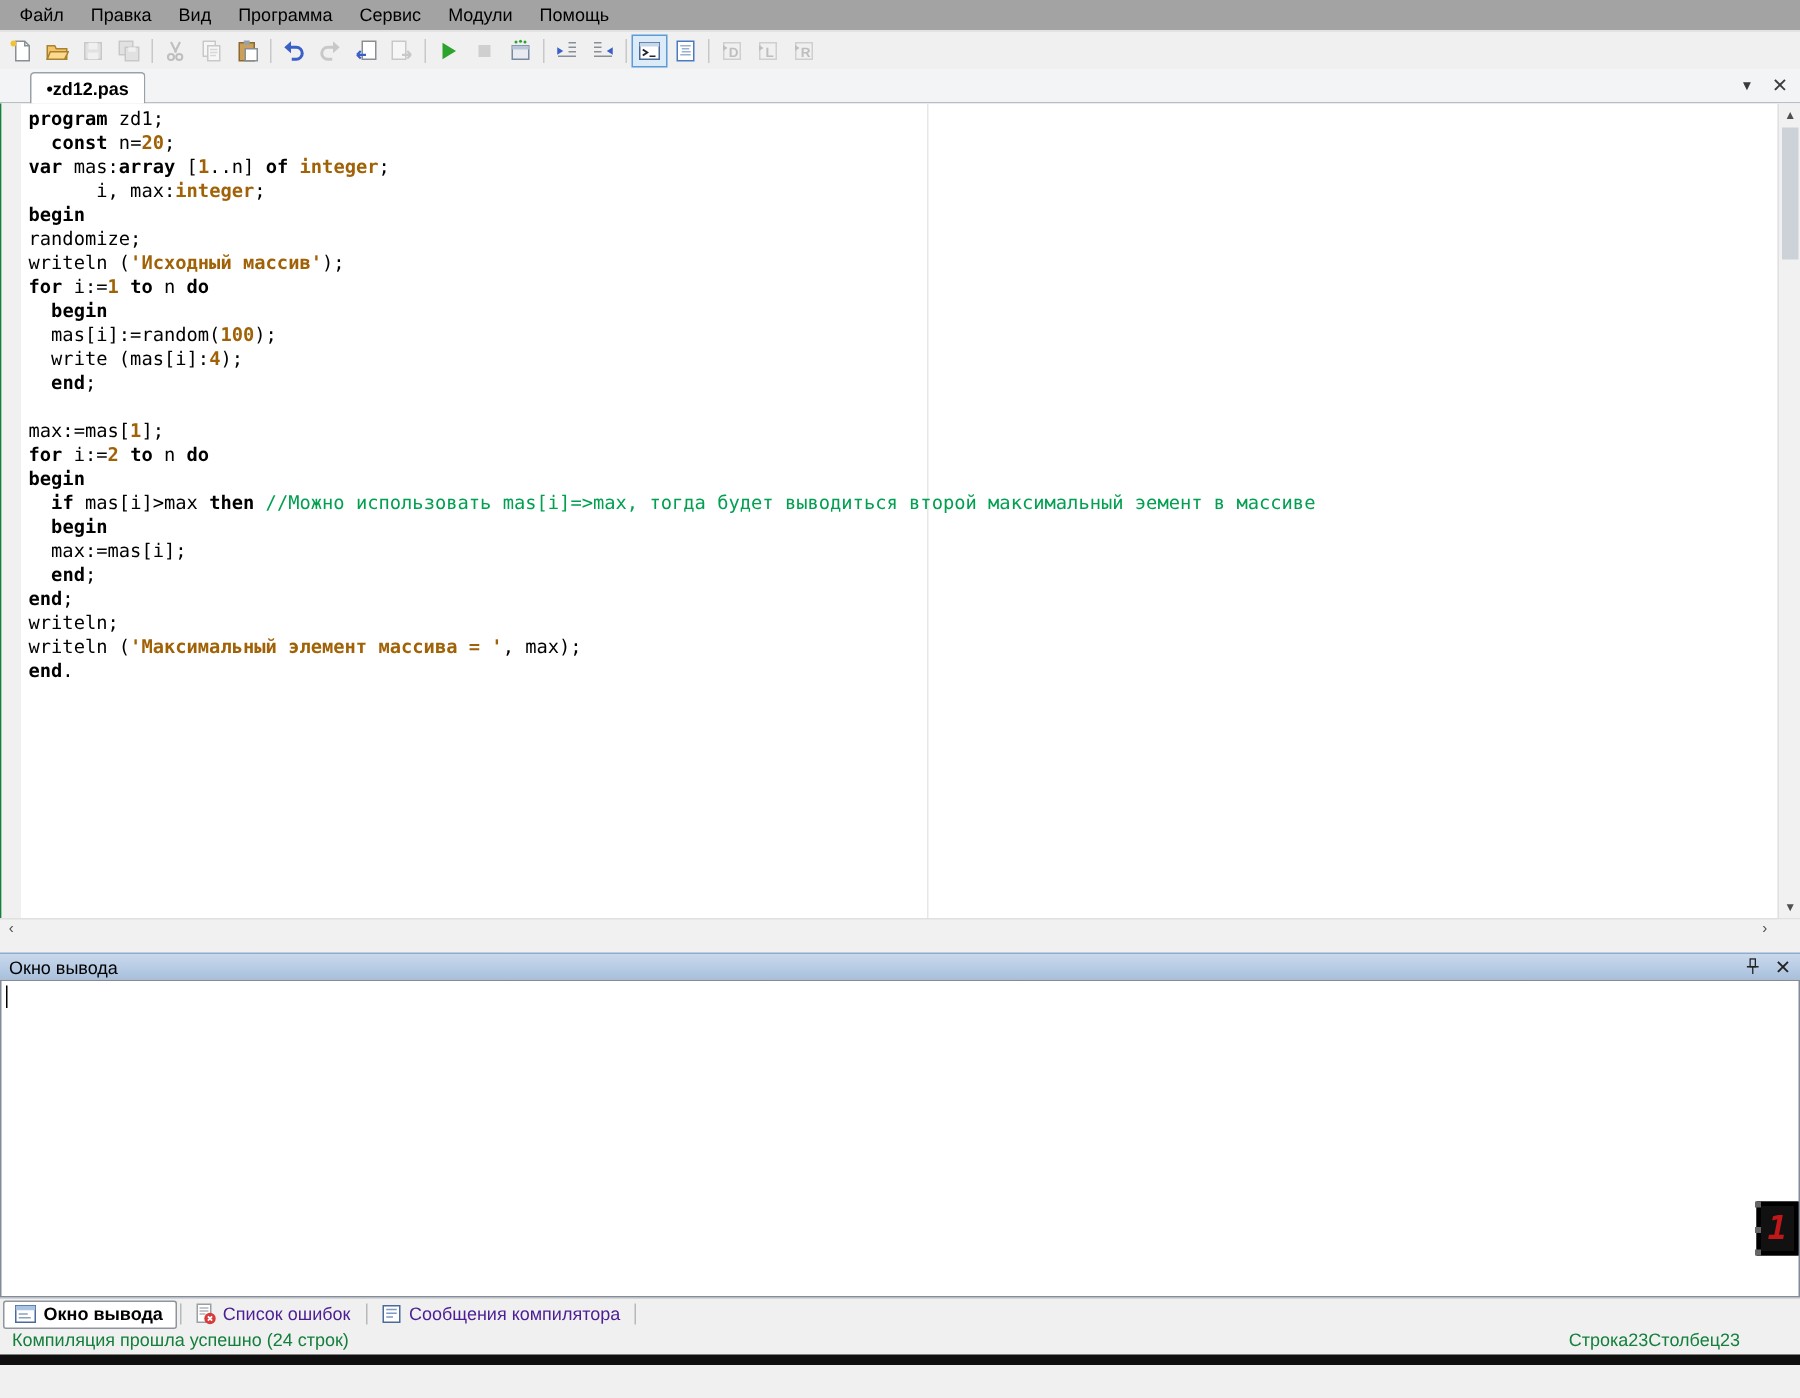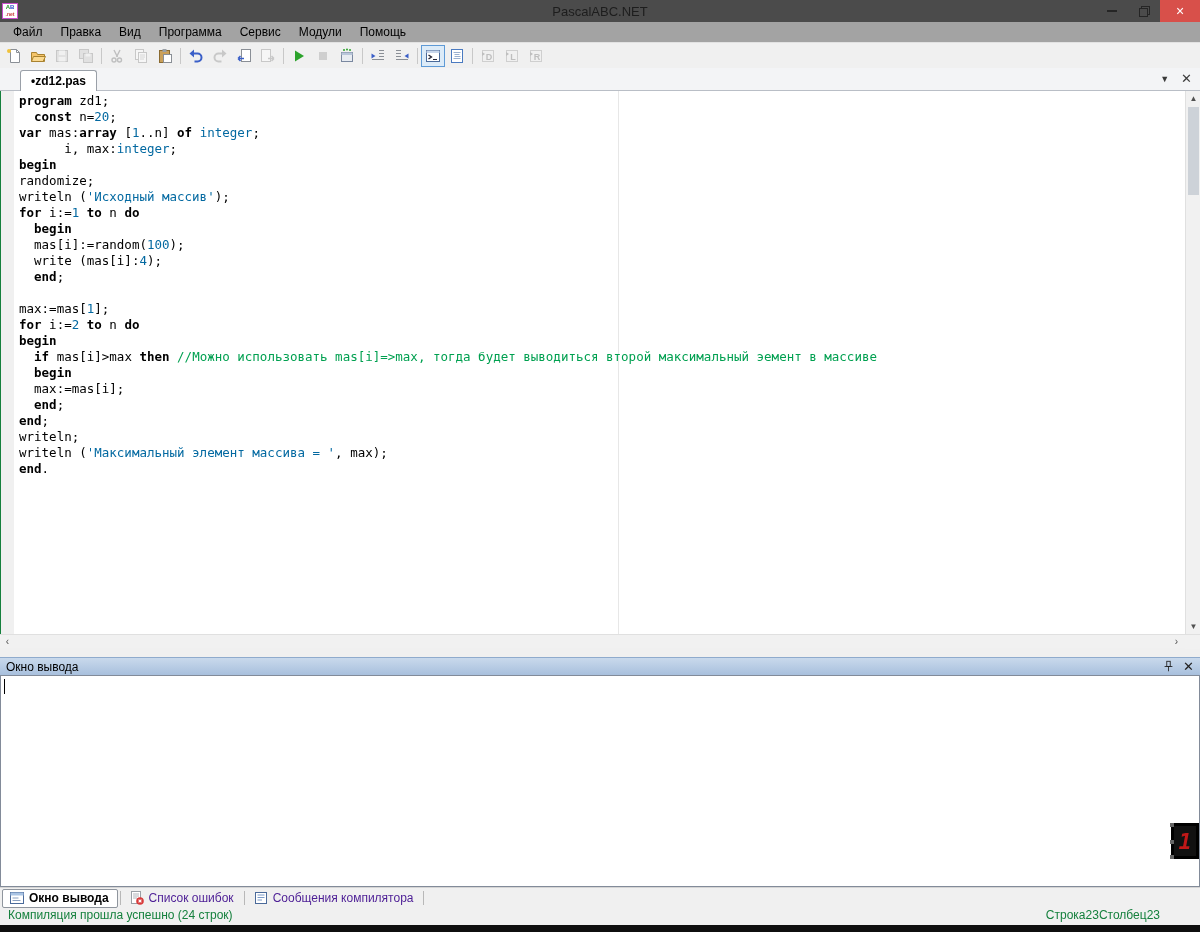--- a/index.html
+++ b/index.html
@@ -35,21 +35,21 @@
   .tab-dd { font-size:9px; } .tab-x { font-size:13px; line-height:1; }
 
   
   .editor { position:relative; height:543px; background:#fff; overflow:hidden; border-left:1px solid #15803d; }
   .gutter { position:absolute; left:0; top:0; bottom:0; width:13px; background:#f0f0f0; }
   .margin-line { position:absolute; left:617px; top:0; bottom:0; width:1px; background:#e7e7e7; }
   .code { position:absolute; left:18px; top:2px; font-family:"DejaVu Sans Mono","Liberation Mono",monospace; font-size:12.5px; white-space:pre; }
   .code-line { height:16px; line-height:16px; }
   .tok-k { color:#000; font-weight:bold; }
   .tok-p { color:#000; }
-  .tok-n, .tok-s, .tok-t { color:#0369a1; }
+  .tok-n, .tok-s, .tok-t { color:#a16207;font-weight:bold; }
   .tok-c { color:#00a050; }
   .v-scroll { position:absolute; right:0; top:0; bottom:0; width:15px; background:#f1f1f1; border-left:1px solid #e0e0e0; }
   .v-scroll .arr { position:absolute; left:0; width:15px; height:15px; color:#505050; font-size:8px; text-align:center; line-height:15px; }
   .v-scroll .arr.down { bottom:0; }
   .v-thumb { position:absolute; left:2px; top:16px; width:11px; height:88px; background:#cdd2d8; }
 
   
   .h-scroll { height:14px; background:#f1f1f1; position:relative; border-top:1px solid #e0e0e0; }
   .h-scroll .arr { position:absolute; top:0; width:15px; height:14px; color:#505050; font-size:10px; text-align:center; line-height:13px; }
   .h-scroll .arr.left { left:0; } .h-scroll .arr.right { right:16px; }
@@ -81,38 +81,20 @@
   .status-right { margin-left:auto; margin-right:32px; display:flex; gap:0; }
   .shadow-strip { height:7px; background:#0f0f0f; }
 
   svg { display:block; }
 </style>
 </head>
 <body>
 
 <div class="win">
 
-  <div class="title-bar">
-    <div class="app-icon"><span class="ab"><span class="a">A</span><span class="b">B</span></span><span class="net">.net</span></div>
-    <div class="title-text">PascalABC.NET</div>
-    <div class="win-controls">
-      <div class="wc-btn wc-min">
-          <span></span>
-        </div>
-      <div class="wc-btn">
-        <svg width="13" height="13" viewBox="0 0 13 13">
-            <rect x="3.5" y="1.5" width="8" height="8" fill="none" stroke="#252525"></rect>
-            <rect x="1.5" y="3.5" width="8" height="8" fill="#4b4b4b" stroke="#252525"></rect>
-          </svg>
-      </div>
-      <div class="wc-btn wc-close">
-          <span>×</span>
-        </div>
-    </div>
-  </div>
 
   <div class="menu-bar" id="menu-bar">
       <div class="menu-item">Файл</div>
       <div class="menu-item">Правка</div>
       <div class="menu-item">Вид</div>
       <div class="menu-item">Программа</div>
       <div class="menu-item">Сервис</div>
       <div class="menu-item">Модули</div>
       <div class="menu-item">Помощь</div>
     </div>

